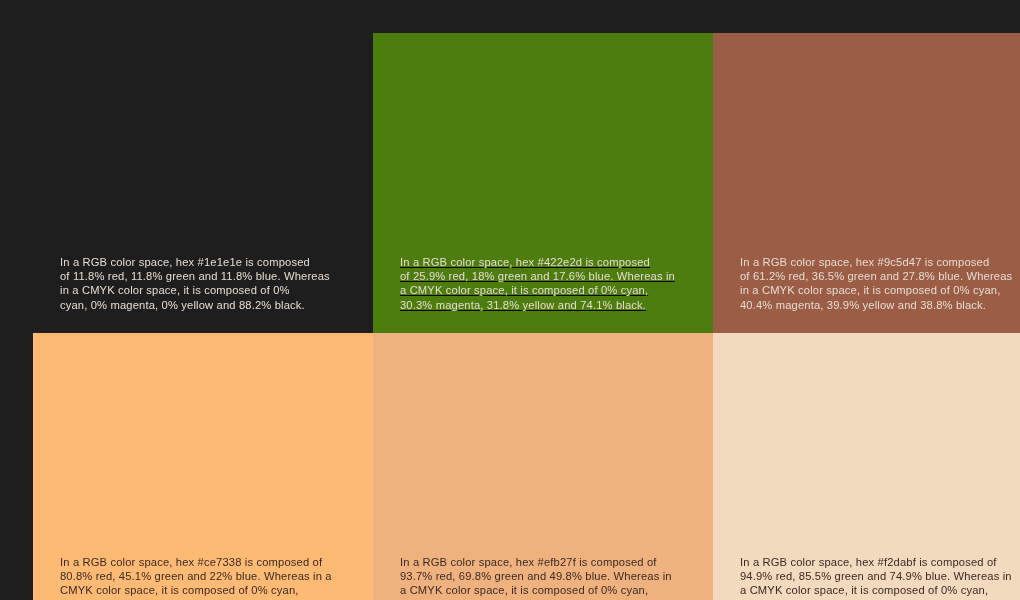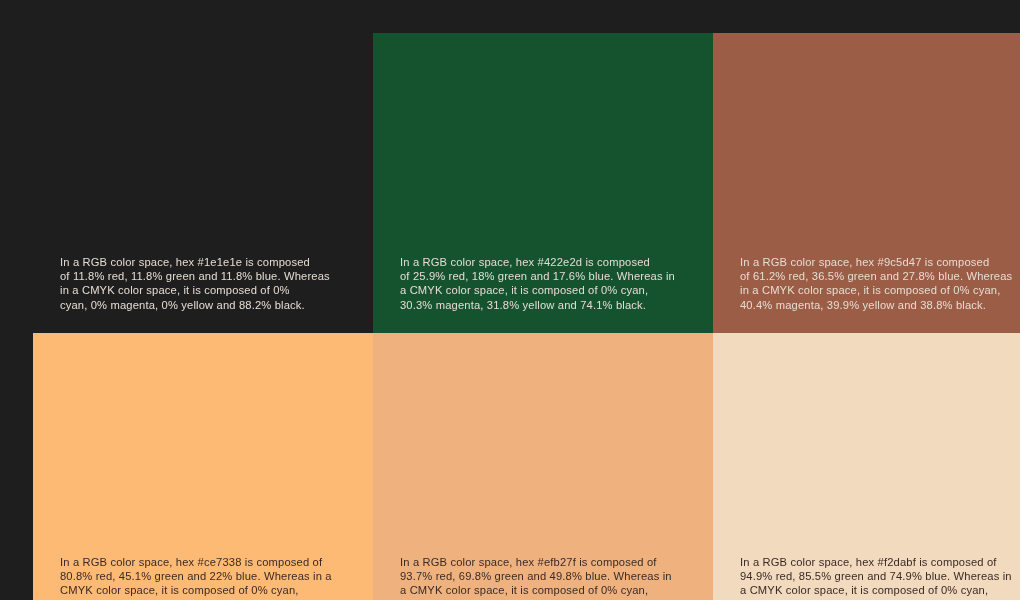--- a/index.html
+++ b/index.html
@@ -40,21 +40,21 @@
 
 <div id="palette-grid">
 
   <div class="swatch dark-bg" style="background-color: rgb(30, 30, 30);">
     <p class="swatch-desc" style="color: rgb(230, 220, 210);">In a RGB color space, hex #1e1e1e is composed
 of 11.8% red, 11.8% green and 11.8% blue. Whereas
 in a CMYK color space, it is composed of 0%
 cyan, 0% magenta, 0% yellow and 88.2% black.</p>
   </div>
 
-  <div class="swatch dark-bg" style="background-color: #14532d;">
+  <div class="swatch dark-bg" style="background-color: #4d7c0f; text-decoration: underline;">
     <p class="swatch-desc" style="color: rgb(230, 220, 210);">In a RGB color space, hex #422e2d is composed
 of 25.9% red, 18% green and 17.6% blue. Whereas in
 a CMYK color space, it is composed of 0% cyan,
 30.3% magenta, 31.8% yellow and 74.1% black.</p>
   </div>
 
   <div class="swatch dark-bg" style="background-color: rgb(156, 93, 71);">
     <p class="swatch-desc" style="color: rgb(230, 220, 210);">In a RGB color space, hex #9c5d47 is composed
 of 61.2% red, 36.5% green and 27.8% blue. Whereas
 in a CMYK color space, it is composed of 0% cyan,

